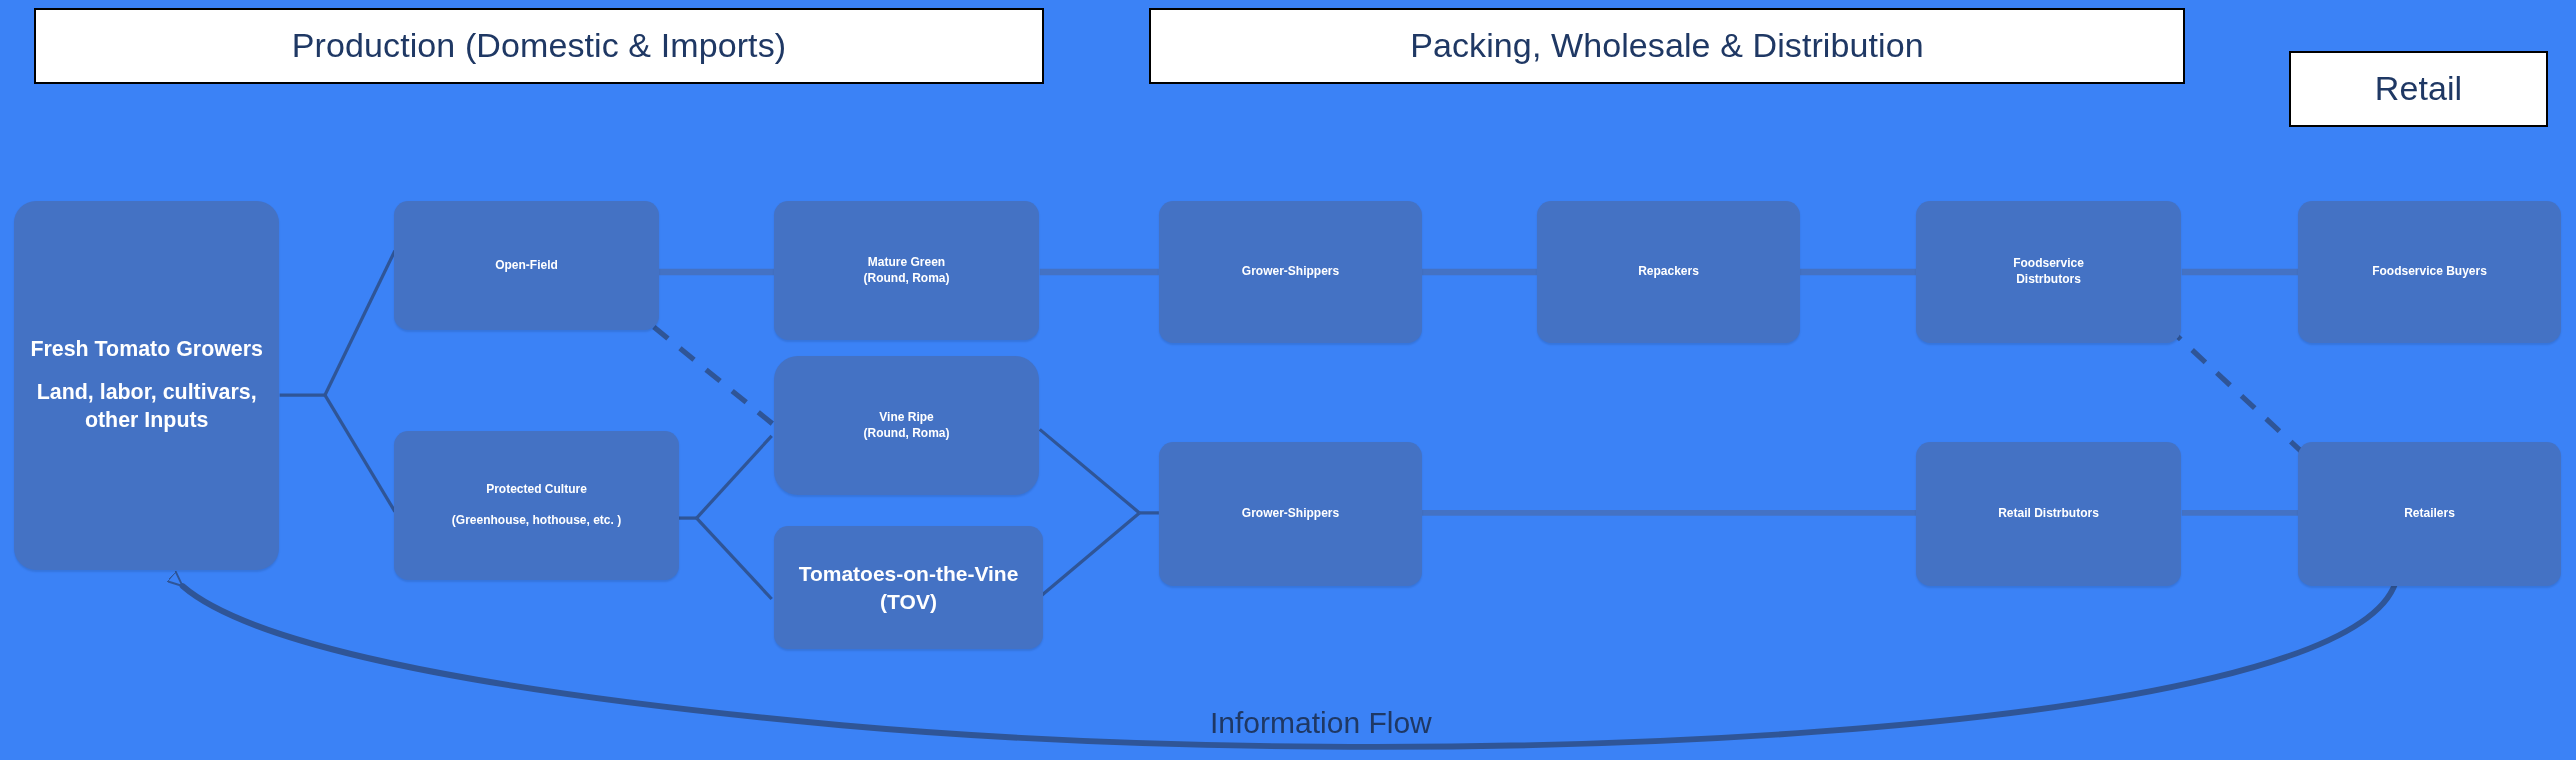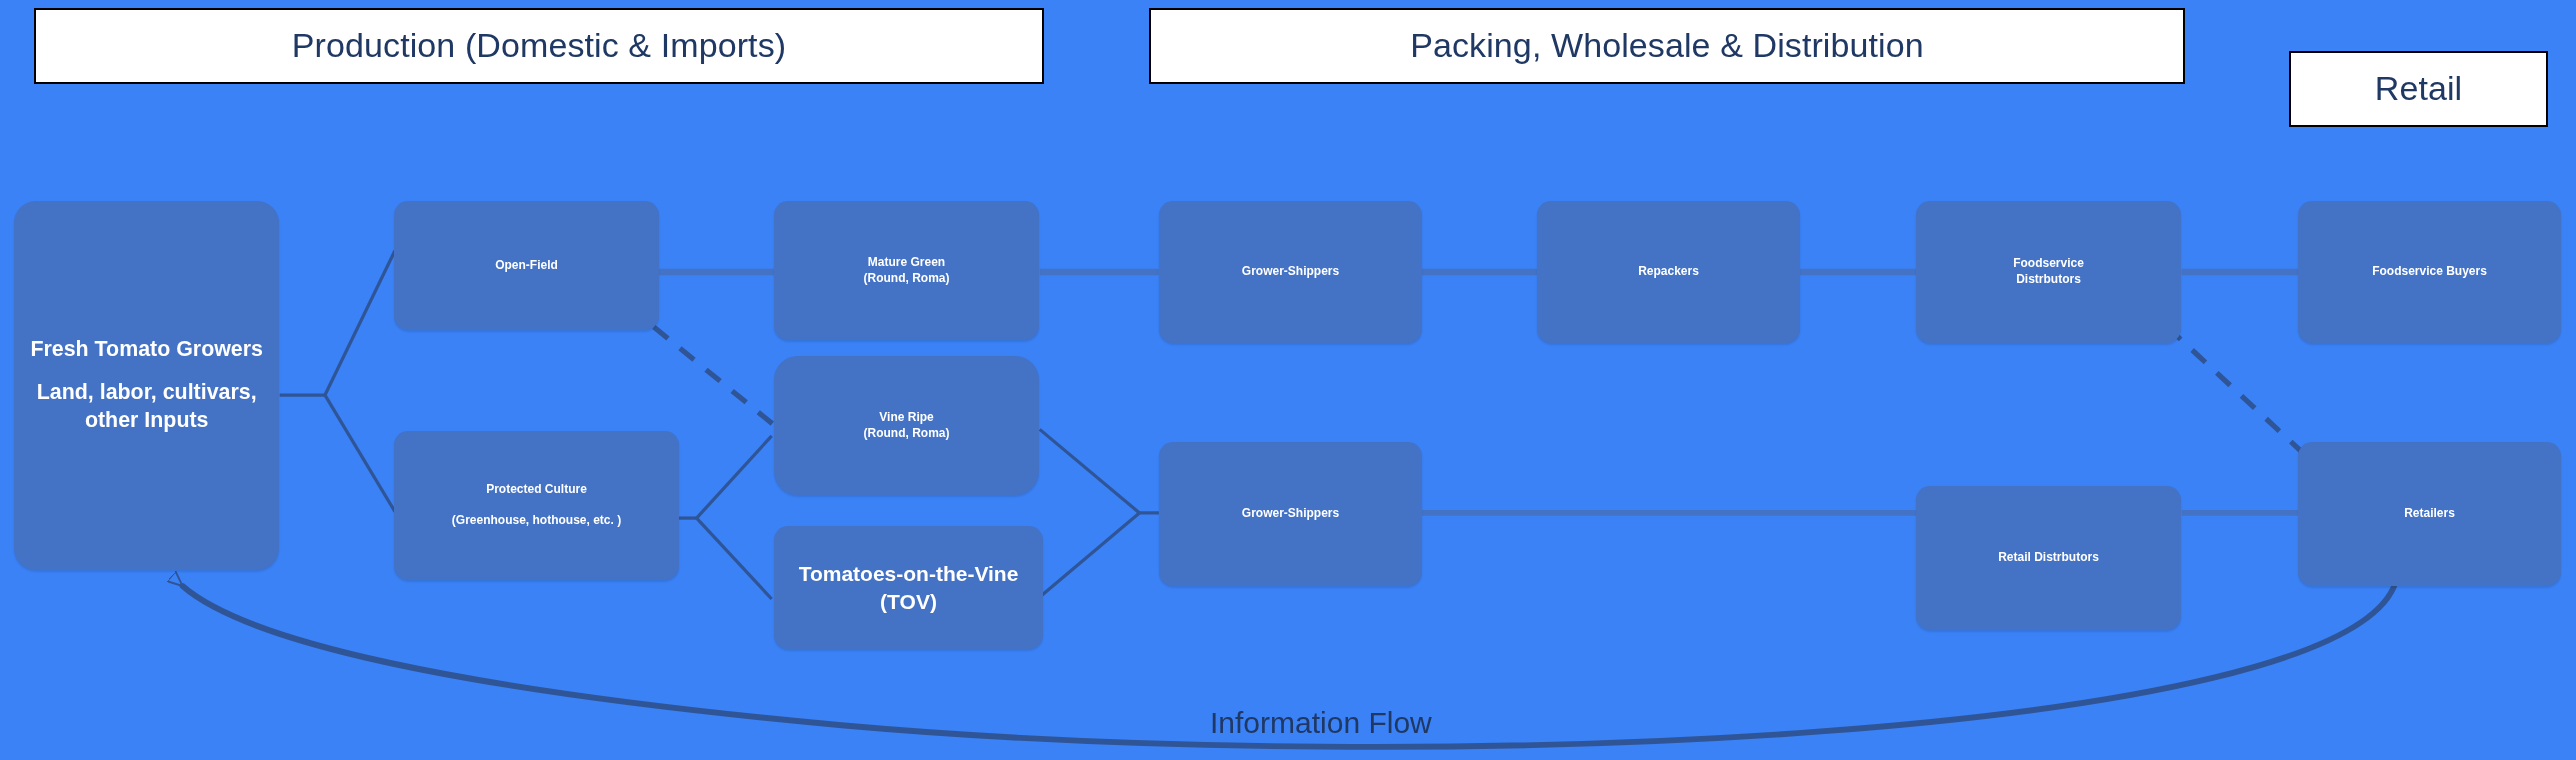--- a/index.html
+++ b/index.html
@@ -196,21 +196,21 @@
   </div>
 
   <div class="node" style="left:2298px; top:201px; width:263px; height:142px;">
     <span>Foodservice Buyers</span>
   </div>
 
   <div class="node" style="left:1159px; top:442px; width:263px; height:144px;">
     <span>Grower-Shippers</span>
   </div>
 
-  <div class="node" style="left:1916px; top:442px; width:265px; height:144px;margin-top:44px;">
+  <div class="node" style="left:1916px; top:442px; width:265px; height:144px;">
     <span>Retail Distrbutors</span>
   </div>
 
   <div class="node" style="left:2298px; top:442px; width:263px; height:144px;">
     <span>Retailers</span>
   </div>
 
   <div class="flow-caption" style="left:1162px; top:706px;margin-left:48px;">
     <span>Information Flow</span>
   </div>

